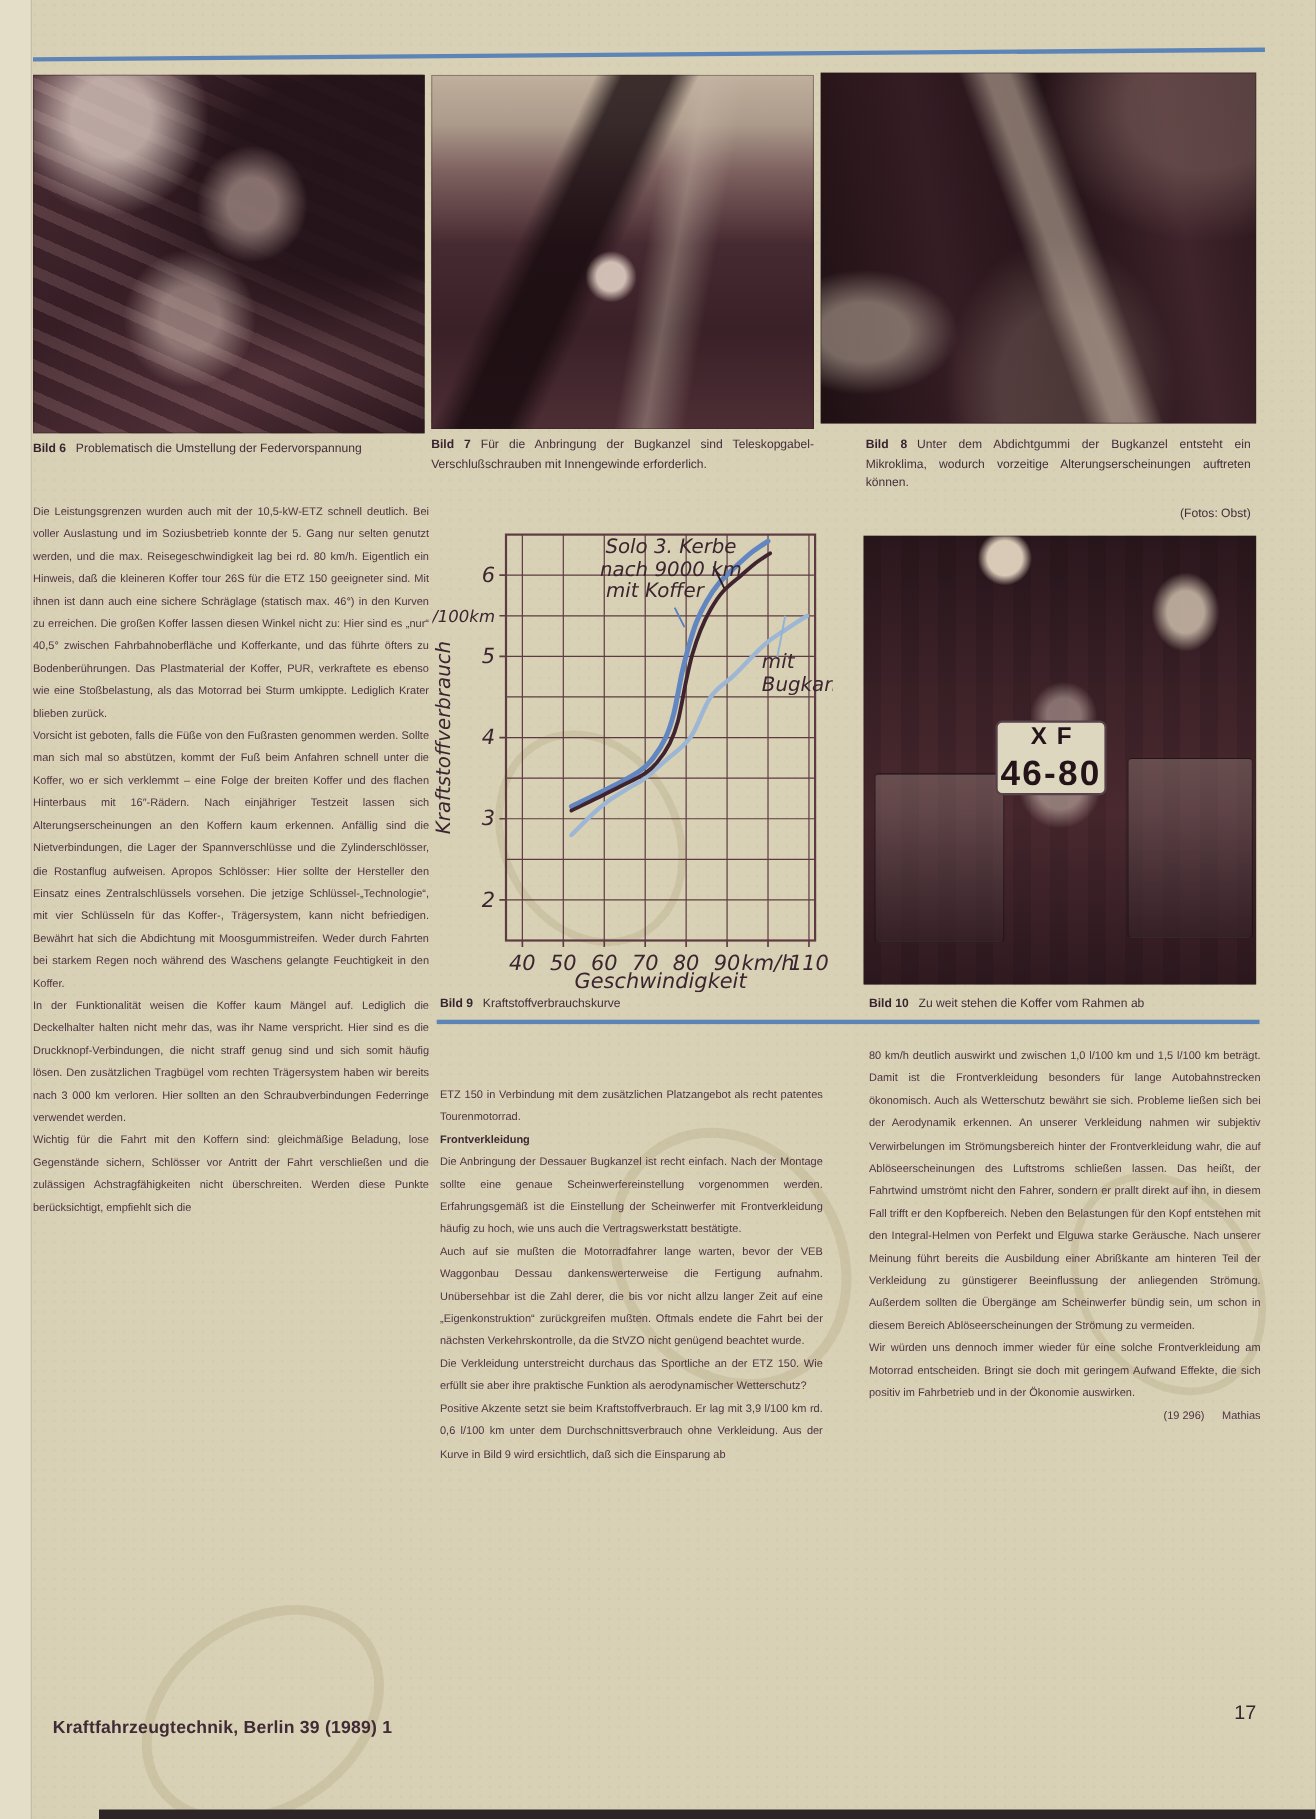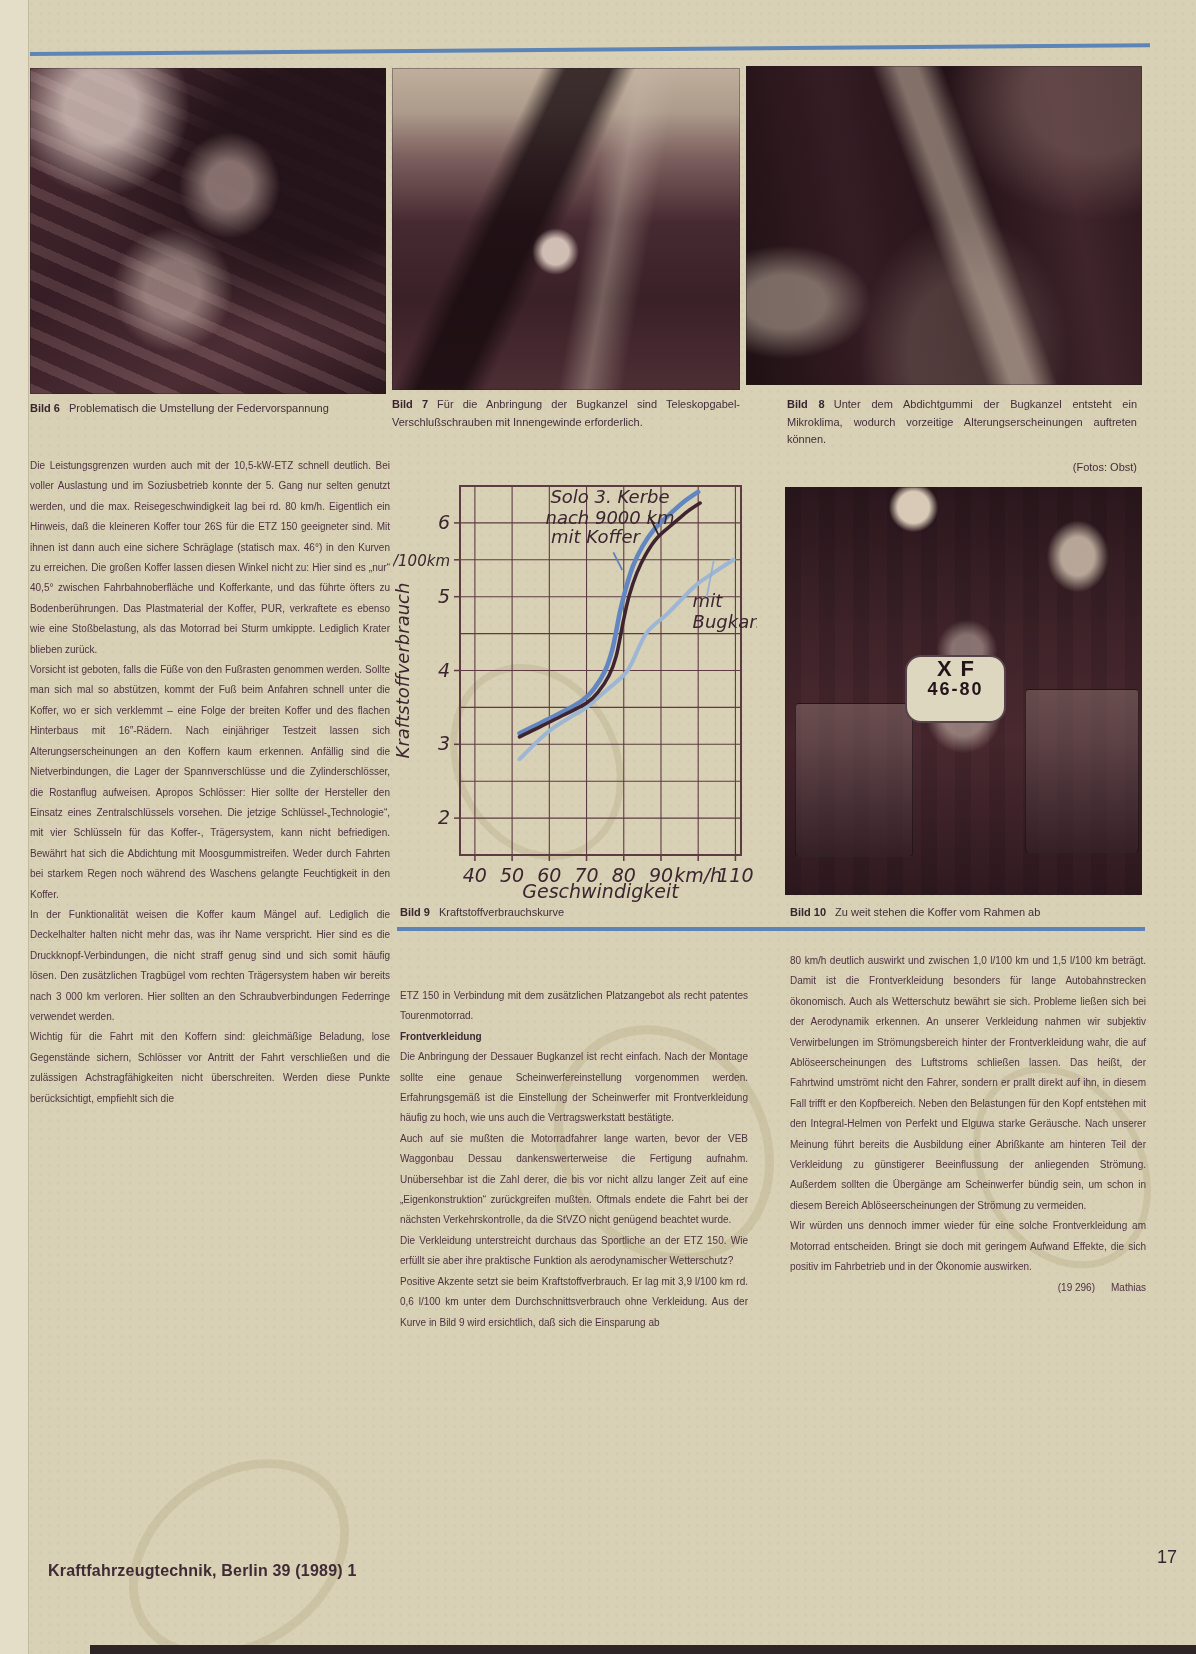--- a/index.html
+++ b/index.html
@@ -42,42 +42,42 @@
       radial-gradient(ellipse at 82% 17%, rgba(216,201,181,0.8) 0 4%, transparent 7.5%),
       radial-gradient(circle at 51% 40%, rgba(212,192,184,0.5) 0 5%, transparent 10%),
       radial-gradient(circle at 50% 56%, rgba(222,207,192,0.5) 0 7%, transparent 13%),
       repeating-linear-gradient(90deg, rgba(0,0,0,0.10) 0 16px, transparent 16px 34px),
       linear-gradient(180deg,#2a171d 0%,#3e2329 35%,#4a2930 62%,#2f1a20 100%);}
   .pannier{position:absolute;border:1px solid rgba(25,15,20,0.65);border-radius:4px;
     background:linear-gradient(180deg, rgba(160,138,132,0.40), rgba(55,35,42,0.65));}
   .pannier.pl{left:10px;top:216px;width:116px;height:152px;}
   .pannier.pr{left:240px;top:202px;width:112px;height:162px;}
   .plate{position:absolute;left:120px;top:168px;width:97px;height:64px;background:#ded7c0;
-    border:2px solid #57414a;border-radius:16px;color:#241419;text-align:center;font-weight:bold;
-    display:flex;flex-direction:column;justify-content:flex-start;line-height:1.05;}
+    border:2px solid #57414a;border-radius:6px;color:#241419;text-align:center;font-weight:bold;
+    display:flex;flex-direction:column;justify-content:space-between;line-height:1.05;}
   .plate .l1{font-size:22px;letter-spacing:9px;text-indent:9px;}
-  .plate .l2{font-size:18px;letter-spacing:2px;}
+  .plate .l2{font-size:32px;letter-spacing:2px;}
   .caption{font-size:11px;line-height:17.5px;color:#432d39;text-align:justify;}
   .caption b{color:#38242f;margin-right:9px;white-space:nowrap;}
   .caption .credit{float:right;margin-left:10px;margin-top:28px;}
   .cap6{left:30px;top:400px;width:352px;}
   .cap7{left:392px;top:396px;width:348px;}
   .cap8{left:787px;top:396px;width:350px;}
   .cap9{left:400px;top:904px;width:348px;}
   .cap10{left:790px;top:904px;width:356px;}
   .col{font-size:10px;line-height:20.4px;text-align:justify;hyphens:auto;-webkit-hyphens:auto;}
   .col p{margin:0;}
   .col p.h{font-weight:bold;color:#3c2833;}
   .col-left{left:30px;top:456px;width:360px;}
   .col-mid{left:400px;top:986px;width:348px;}
   .col-right{left:790px;top:951px;width:356px;}
   .sig{text-align:right;}
   .sig .num{margin-right:16px;}
   .footer{left:48px;top:1562px;font-size:16px;font-weight:bold;color:#3f2a35;letter-spacing:0.2px;}
-  .pageno{left:1122px;top:1547px;font-size:18px;color:#342631;margin-left:35px;}
+  .pageno{left:1122px;top:1547px;font-size:18px;color:#342631;}
   .chart{left:393px;top:458px;width:364px;height:444px;}
   .chart svg text{font-family:"DejaVu Sans",sans-serif;font-style:italic;fill:#3b2530;}
   .chart svg .tick{font-size:19px;}
   .chart svg .tick-small{font-size:15px;}
   .chart svg .ax{font-size:18px;}
   .chart svg .ann{font-size:18px;}
   .wm{position:absolute;border:7px solid rgba(176,164,128,0.32);border-radius:50%;background:transparent;}
   .wm1{left:455px;top:660px;width:150px;height:190px;transform:rotate(-28deg);}
   .wm2{left:560px;top:1020px;width:190px;height:230px;transform:rotate(-32deg);border-width:9px;}
   .wm3{left:880px;top:640px;width:140px;height:180px;transform:rotate(-25deg);}

